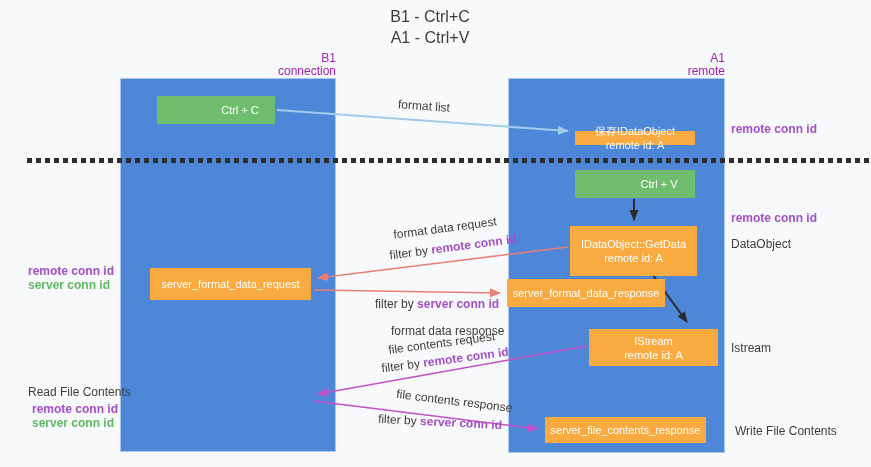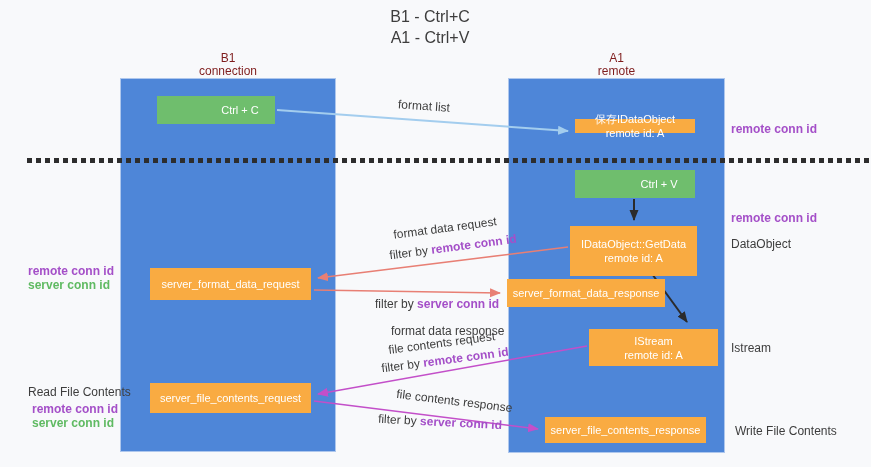--- a/index.html
+++ b/index.html
@@ -1,39 +1,39 @@
 <!DOCTYPE html>
 <html><head>
 <meta charset="utf-8">
 <style>
   html,body{margin:0;padding:0;background:#f8f9fb;font-family:"Liberation Sans",sans-serif;}
   .stage{position:relative;width:871px;height:467px;background:#f8f9fb;overflow:hidden;}
 
   .title{position:absolute;left:330px;top:6px;width:200px;text-align:center;
          font-size:16px;line-height:21px;color:#3d3d3d;z-index:7;}
 
-  .col-header{position:absolute;text-align:center;font-size:12px;line-height:13px;
-              color:#7f1d1d;z-index:7;}
+  .col-header{position:absolute;text-align:right;font-size:12px;line-height:13px;
+              color:#a21caf;z-index:7;}
   .col-header.left{left:120px;top:52px;width:216px;}
   .col-header.right{left:508px;top:52px;width:217px;}
 
   .lane{position:absolute;background:#4e86d8;border:1px solid #aec7ed;box-sizing:border-box;z-index:1;}
   .lane.left{left:120px;top:78px;width:216px;height:374px;}
   .lane.right{left:508px;top:78px;width:217px;height:375px;}
 
   .dashline{position:absolute;left:27px;top:158px;width:844px;height:5px;z-index:4;
             background:repeating-linear-gradient(to right,#2d2d2d 0 5px,transparent 5px 9px);}
 
   .node{position:absolute;display:flex;flex-direction:column;align-items:center;justify-content:center;
         color:#fff;font-size:11px;line-height:14px;text-align:center;z-index:6;box-sizing:border-box;}
   .node.green{background:#6fbe6d;padding-left:48px;}
   .node.orange{background:#f9ab42;}
 
   .n-ctrl-c{left:157px;top:96px;width:118px;height:28px;}
-  .n-save{left:575px;top:119px;width:120px;height:14px;}
+  .n-save{left:575px;top:131px;width:120px;height:14px;}
   .n-ctrl-v{left:575px;top:170px;width:120px;height:28px;}
   .n-getdata{left:570px;top:226px;width:127px;height:50px;}
   .n-freq{left:150px;top:268px;width:161px;height:32px;}
   .n-fresp{left:507px;top:279px;width:158px;height:28px;}
   .n-istream{left:589px;top:329px;width:129px;height:37px;}
   .n-creq{left:150px;top:383px;width:161px;height:30px;}
   .n-cresp{left:545px;top:417px;width:161px;height:26px;}
 
   .flabel{position:absolute;font-size:12px;color:#3d3d3d;white-space:nowrap;z-index:7;}
   .flabel .purple{color:#a44fc8;font-weight:bold;}
@@ -120,23 +120,20 @@
 
   <div class="node orange n-fresp">
     <span>server_format_data_response</span>
   </div>
 
   <div class="node orange n-istream">
     <span>IStream</span>
     <span>remote id: A</span>
   </div>
 
-  <div class="node orange n-creq">
-    <span>server_file_contents_request</span>
-  </div>
 
   <div class="node orange n-cresp">
     <span>server_file_contents_response</span>
   </div>
 
   <div class="flabel rot-up-sm" style="left:398px;top:99px;">
     <span>format list</span>
   </div>
 
   <div class="flabel rot-up" style="left:393px;top:221px;">

